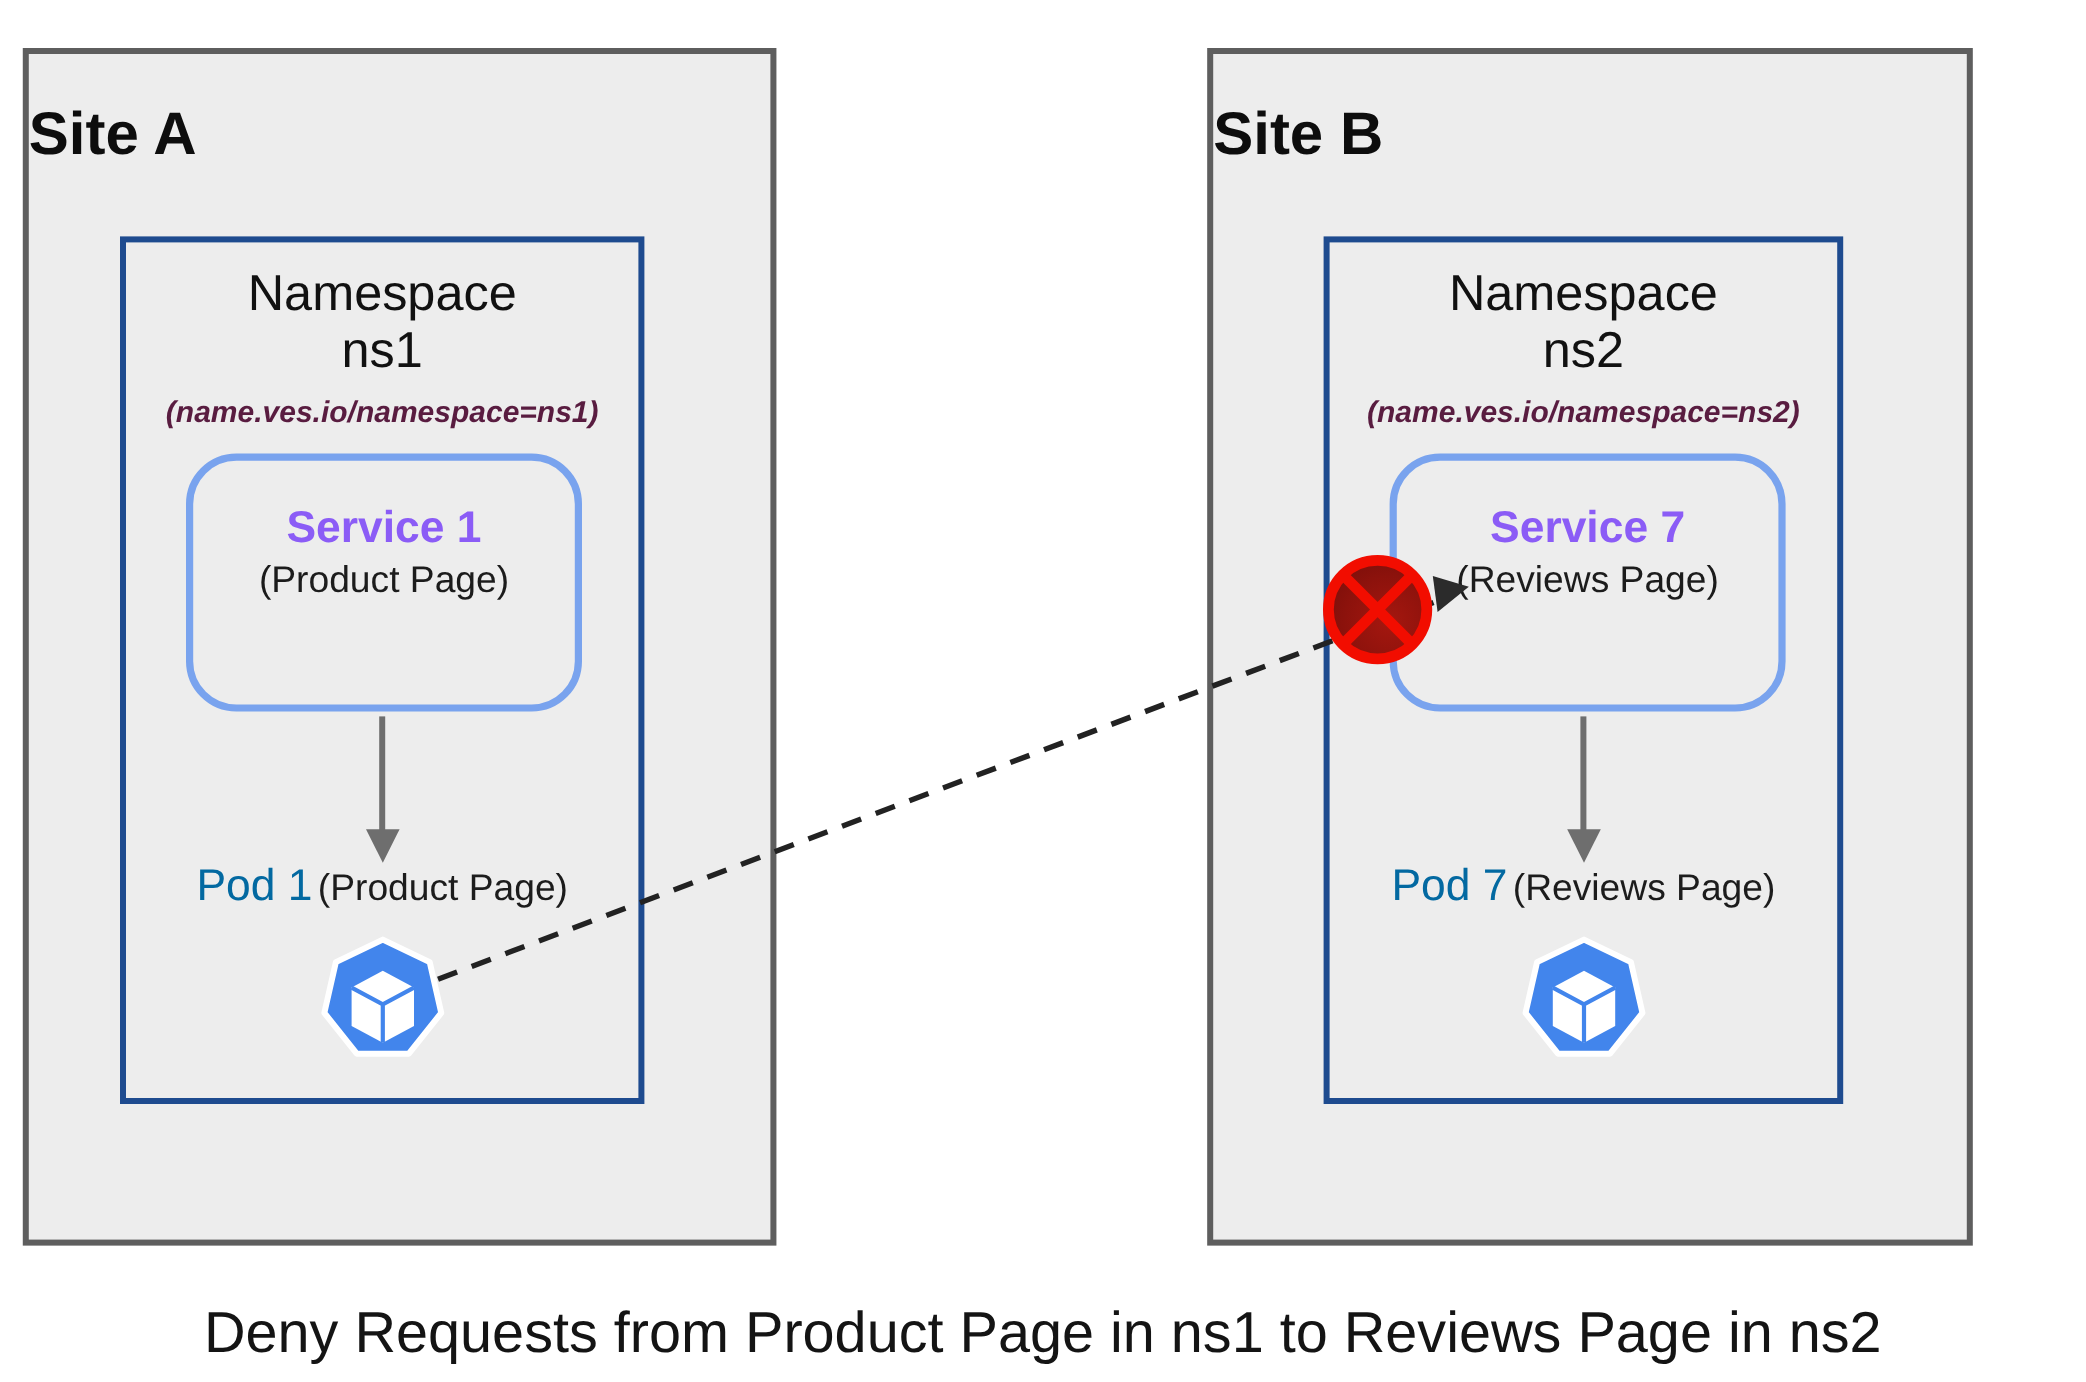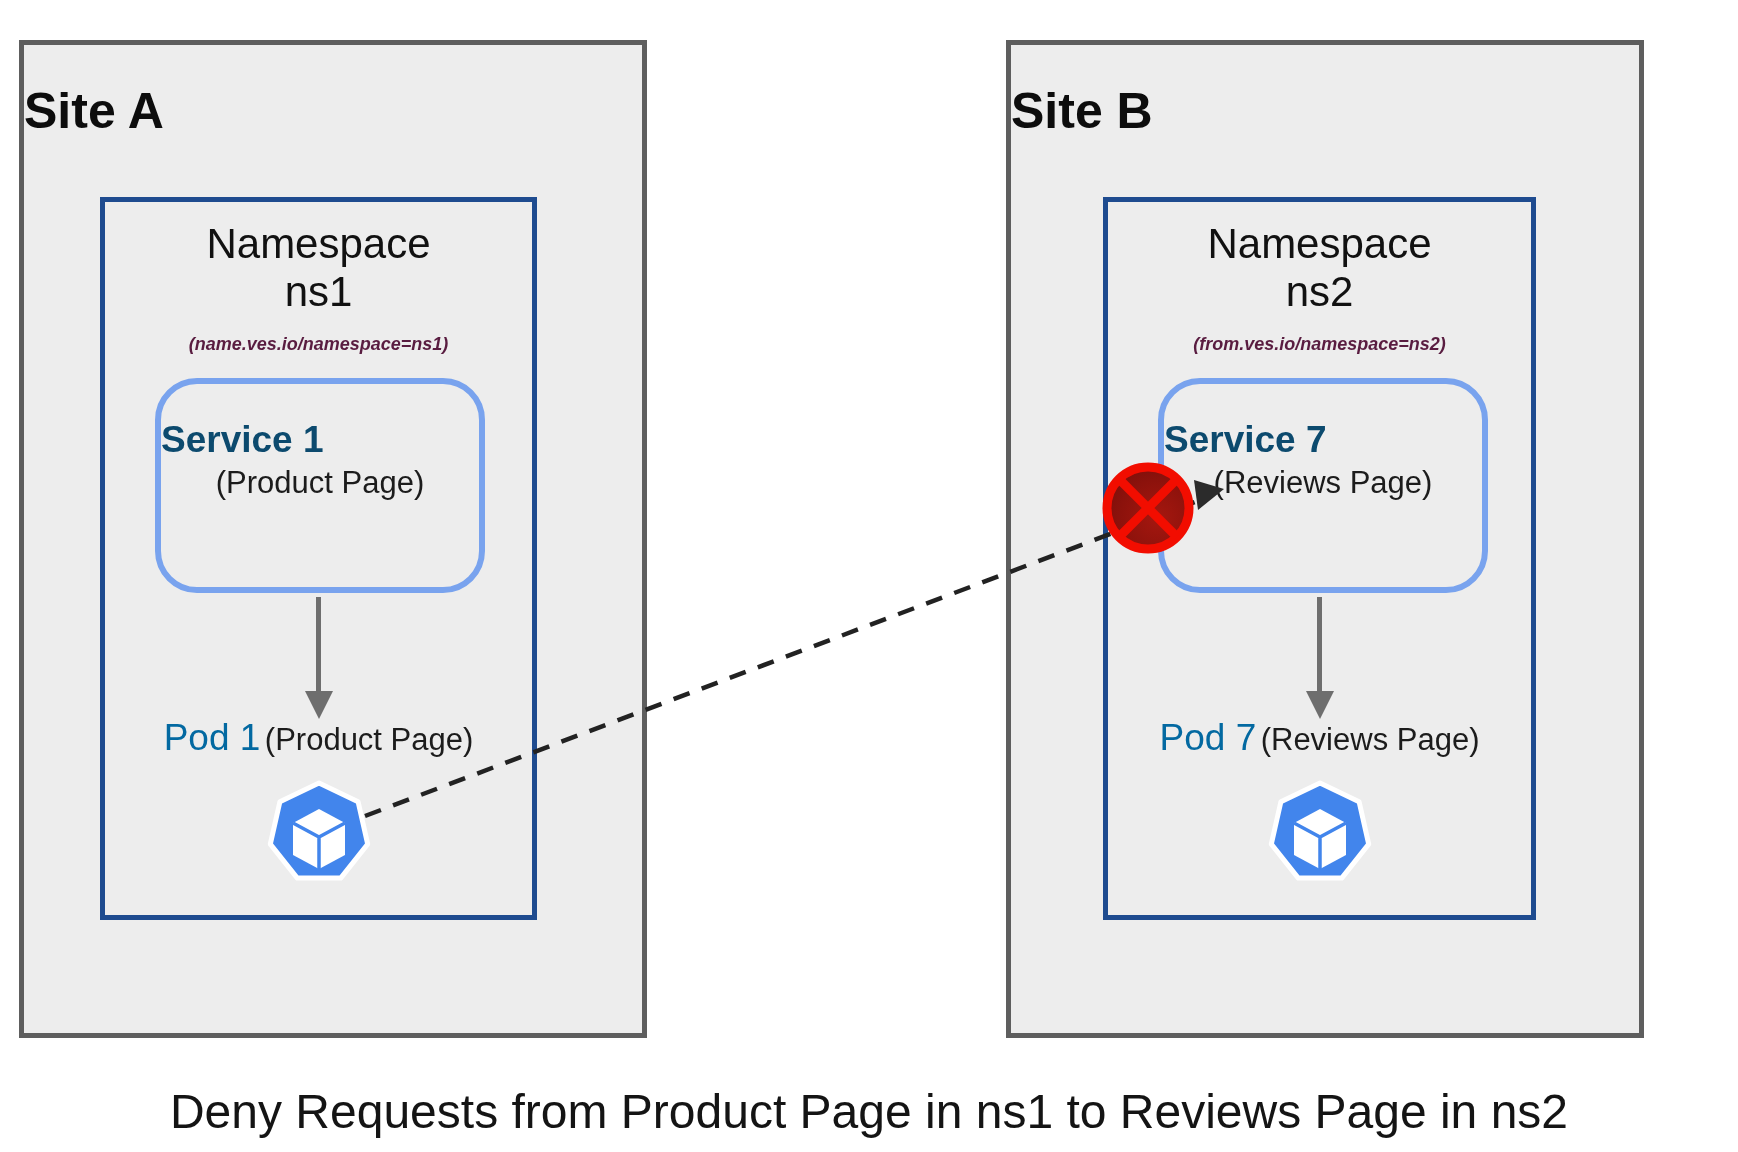--- a/index.html
+++ b/index.html
@@ -23,28 +23,28 @@
     border:5px solid var(--namespace_border,#1e4b8f);
   }
   #site-a .ns-box{left:76px;width:437px;}
   #site-b .ns-box{left:92px;width:433px;}
   .ns-name{
     position:absolute;top:18px;left:0;right:0;text-align:center;
     font-size:42px;line-height:48px;color:#111;
   }
   .ns-label{
     position:absolute;top:126px;left:0;right:0;text-align:center;
-    font-size:18px;line-height:32px;font-weight:bold;font-style:italic;
+    font-size:25px;line-height:32px;font-weight:bold;font-style:italic;
     color:var(--label_maroon,#591c40);
   }
   .service-box{
     position:absolute;left:50px;top:176px;width:330px;height:215px;box-sizing:border-box;
     border:6px solid var(--service_border,#79a3ee);border-radius:42px;
   }
-  .svc-name{margin-top:34px;text-align:left;font-size:37px;line-height:44px;font-weight:bold;color:#0c4a6e;}
+  .svc-name{margin-top:34px;text-align:center;font-size:37px;line-height:44px;font-weight:bold;color:#8b5cf6;}
   .svc-sub{margin-top:2px;text-align:center;font-size:31px;line-height:38px;color:#1c1c1c;}
   .down-arrow{position:absolute;left:50%;top:395px;width:0;height:0;}
   .down-arrow .stem{
     position:absolute;left:-2.5px;top:0;width:5px;height:96px;
     background:var(--arrow_gray,#6e6e6e);
   }
   .down-arrow .head{
     position:absolute;left:-14px;top:94px;width:0;height:0;
     border-left:14px solid transparent;border-right:14px solid transparent;
     border-top:28px solid var(--arrow_gray,#6e6e6e);
@@ -90,21 +90,21 @@
   </div>
 </div>
 
 <div class="site-box" id="site-b">
   <div class="site-title">Site B</div>
   <div class="ns-box">
     <div class="ns-name">
       <div>Namespace</div>
       <div>ns2</div>
     </div>
-    <div class="ns-label">(from.ves.io/namespace=ns2)</div>
+    <div class="ns-label">(name.ves.io/namespace=ns2)</div>
     <div class="service-box">
       <div class="svc-name">Service 7</div>
       <div class="svc-sub">(Reviews Page)</div>
     </div>
     <div class="down-arrow">
       <div class="stem"></div>
       <div class="head"></div>
     </div>
     <div class="pod-label">
       <span class="pod-name">Pod 7</span>

